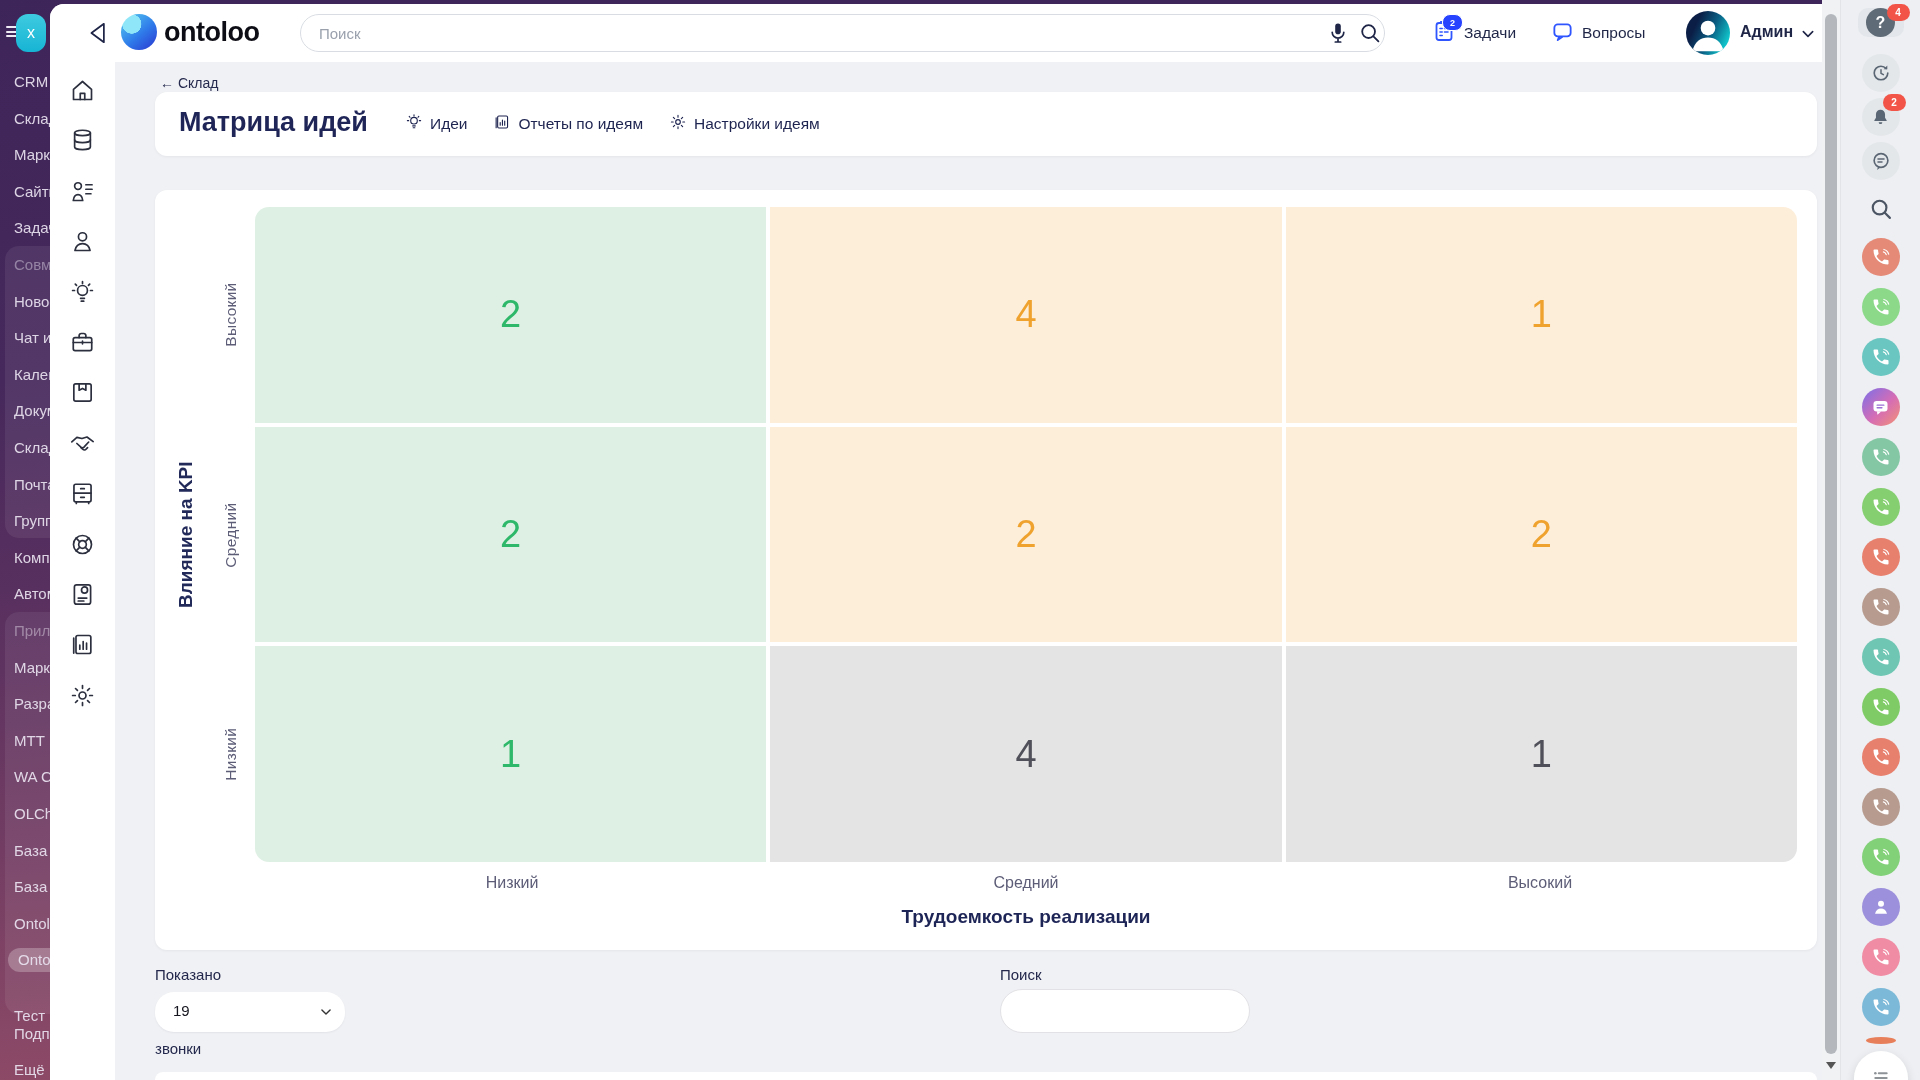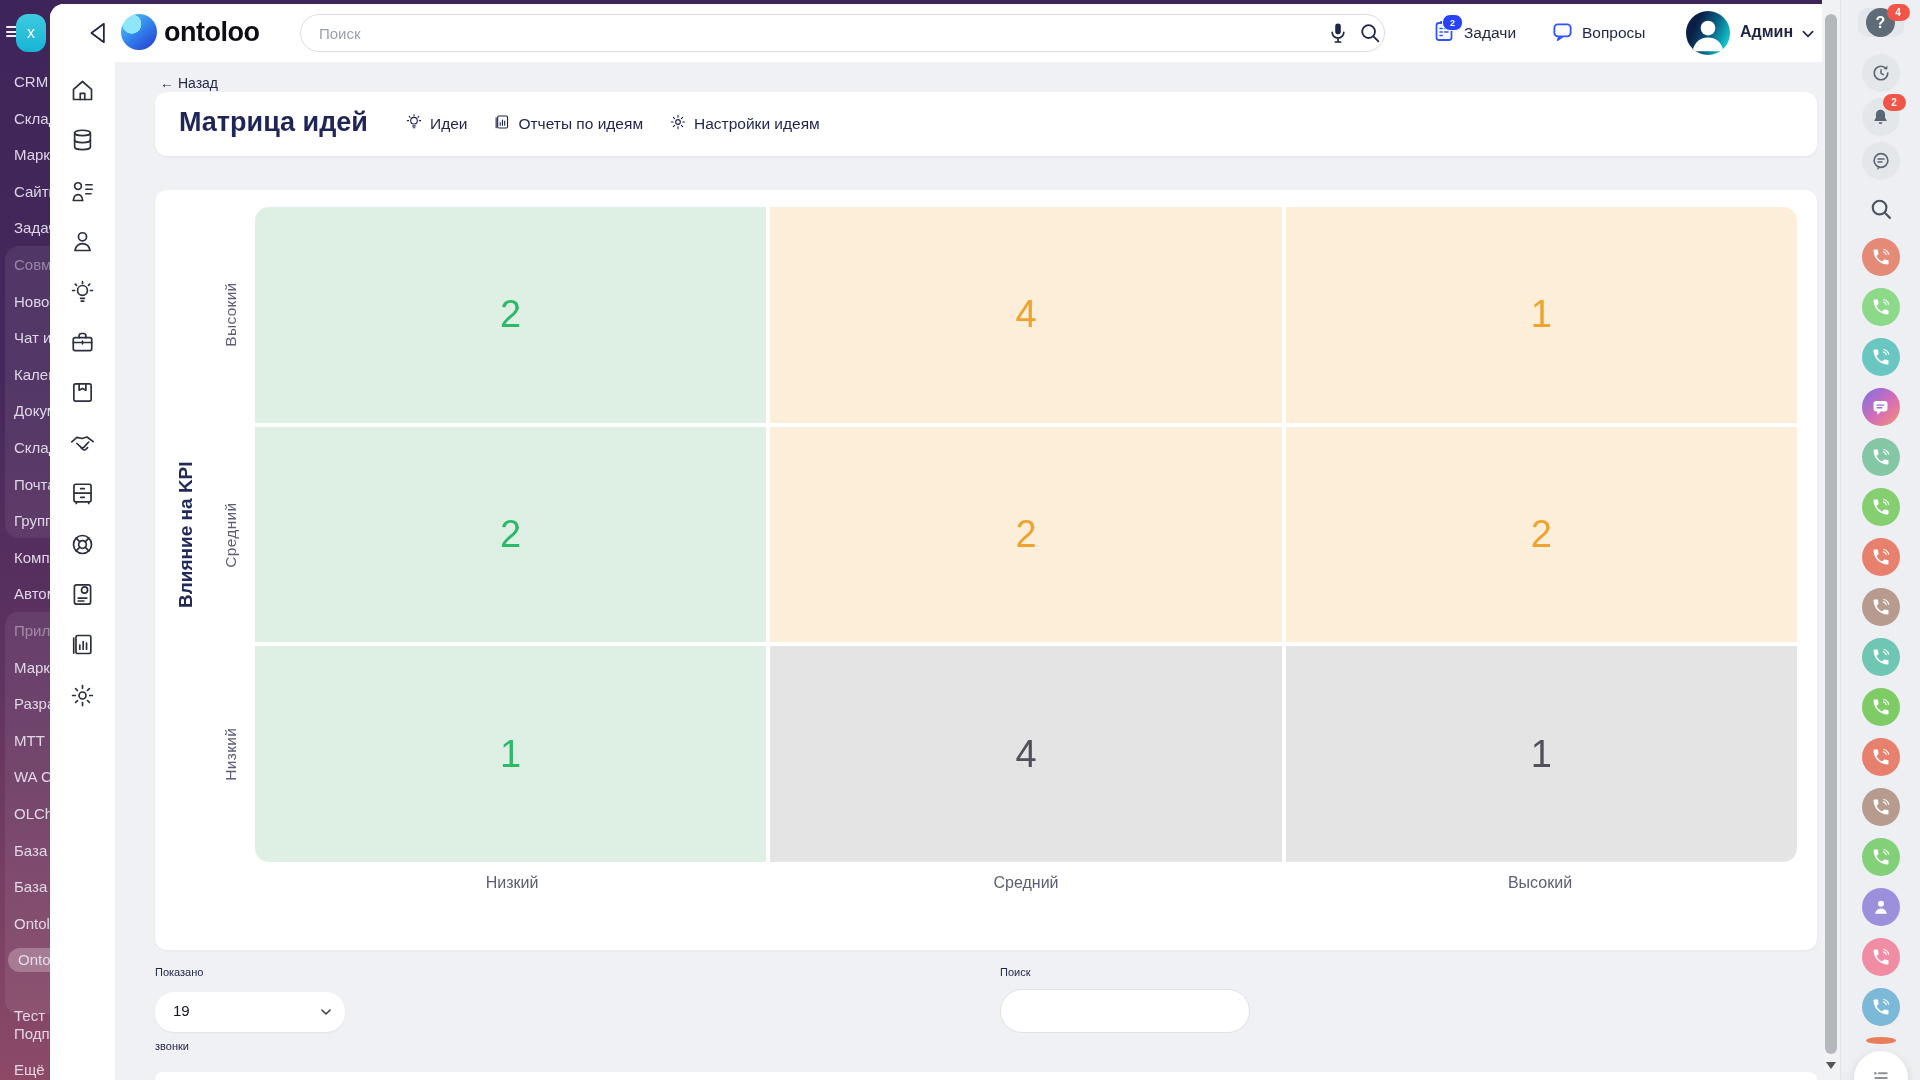--- a/index.html
+++ b/index.html
@@ -80,21 +80,21 @@
   .cell{display:flex;align-items:center;justify-content:center;font-size:38px;font-weight:500;cursor:pointer}
   .cell.green{background:#def0e3;color:#2eb869}
   .cell.orange{background:#fdeeda;color:#efa22e}
   .cell.gray{background:#e4e4e5;color:#50505a}
   .col-labels{position:absolute;left:100px;top:684px;width:1542px;display:flex}
   .col-label{flex:1;text-align:center;font-size:16px;color:#5d5d78}
   .x-axis-title{position:absolute;left:100px;top:716px;width:1542px;text-align:center;
     font-size:19px;font-weight:700;color:#1d2456}
 
   
-  .f-label{position:absolute;font-size:11px;color:#23284c}
+  .f-label{position:absolute;font-size:15px;color:#23284c}
   .rows-select{position:absolute;left:105px;top:988px;width:190px;height:40px;border-radius:19px;
     background:#fff;box-shadow:0 1px 2px rgba(25,25,60,.06);cursor:pointer}
   .rows-select .val{position:absolute;left:18px;top:10px;font-size:15px;color:#15151f}
   .rows-select .chev{position:absolute;right:12px;top:13px;width:14px;height:14px;color:#333}
   .footer-search{position:absolute;left:950px;top:985px;width:250px;height:44px;border-radius:22px;
     background:#fff;border:1px solid #e2e2e6;box-sizing:border-box}
   .footer-search input{position:absolute;left:16px;top:8px;width:215px;height:26px;border:0;outline:0;
     font-size:15px;background:transparent;font-family:"Liberation Sans",sans-serif}
   .sliver{position:absolute;left:105px;top:1068px;width:1662px;height:8px;background:#fff;
     border-radius:12px 12px 0 0}
@@ -280,21 +280,21 @@
       <div class="rail-ic" style="top: 569.4px;"><svg viewBox="0 0 24 24" fill="none" stroke="currentColor" stroke-width="1.5" stroke-linecap="round" stroke-linejoin="round">
           <rect x="6.2" y="4" width="13.2" height="16" rx="1.6"></rect>
           <path d="M9.6 16.2v-3.6M12.6 16.2V9.4M15.6 16.2v-5.4M4.2 6.4v13.2"></path>
         </svg></div>
       <div class="rail-ic" style="top: 619.8px;"><svg viewBox="0 0 24 24" fill="none" stroke="currentColor" stroke-width="1.5" stroke-linecap="round" stroke-linejoin="round">
           <circle cx="12" cy="12" r="3.1"></circle>
           <path d="M12 3.2v2.4M12 18.4v2.4M3.2 12h2.4M18.4 12h2.4M5.8 5.8l1.7 1.7M16.5 16.5l1.7 1.7M18.2 5.8l-1.7 1.7M7.5 16.5l-1.7 1.7"></path>
         </svg></div>
     </div>
 
-  <div class="back-link">← Назад</div>
+  <div class="back-link">← Склад</div>
 
   <div class="card title-card">
     <div class="page-title">Матрица идей</div>
     <div class="actions" id="actions">
         <div class="action">
           <span><svg viewBox="0 0 24 24" fill="none" stroke="currentColor" stroke-width="1.5" stroke-linecap="round" stroke-linejoin="round" width="18" height="18">
               <circle cx="12" cy="10.2" r="4.4"></circle>
               <path d="M10.3 17.2h3.4M10.9 19.7h2.2M12 2.4v1.6M5.6 4.6l1.1 1.1M18.4 4.6l-1.1 1.1M3.2 10.2h1.7M19.1 10.2h1.7"></path>
             </svg></span>
           <span class="lbl">Идеи</span>
@@ -332,20 +332,21 @@
         <div class="cell orange">2</div>
         <div class="cell green">1</div>
         <div class="cell gray">4</div>
         <div class="cell gray">1</div>
       </div>
     <div class="col-labels" id="col-labels">
         <div class="col-label">Низкий</div>
         <div class="col-label">Средний</div>
         <div class="col-label">Высокий</div>
       </div>
+    <div class="x-axis-title">Трудоемкость реализации</div>
   </div>
 
   <div class="f-label" style="left:105px;top:962px">Показано</div>
   <div class="rows-select">
     <span class="val">19</span>
     <svg class="chev" viewBox="0 0 24 24">
       <path d="m5 8.5 7 7 7-7" fill="none" stroke="currentColor" stroke-width="2.4" stroke-linecap="round" stroke-linejoin="round"></path>
     </svg>
   </div>
   <div class="f-label" style="left:105px;top:1036px">звонки</div>

